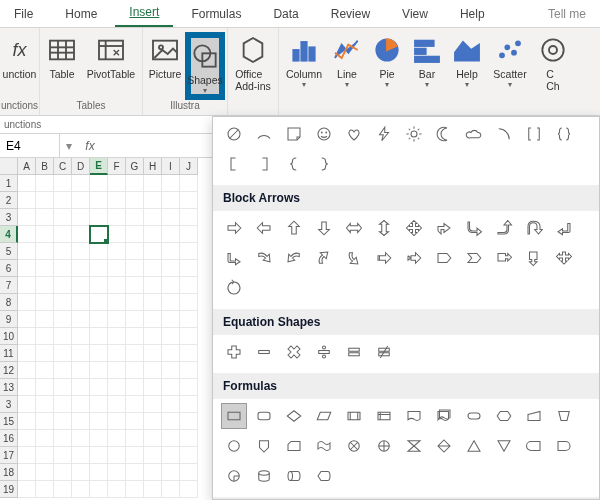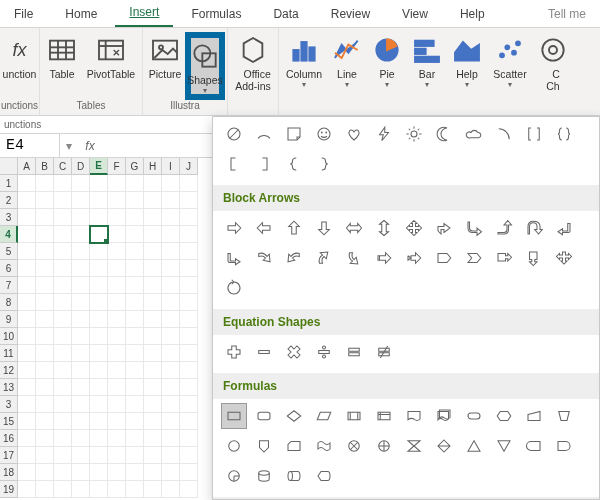--- a/index.html
+++ b/index.html
@@ -10,45 +10,45 @@
 .tab.active { color: #217346; border-bottom: 2px solid #217346; text-decoration: underline; }
 
 .ribbon { display: flex; height: 88px; border-bottom: 1px solid #d4d4d4; background: #f3f2f1; }
 .group { display: flex; flex-direction: column; align-items: center; padding: 4px 2px 2px 2px; border-right: 1px solid #e1e1e1; }
 .group-items { display: flex; flex: 1; align-items: flex-start; }
 .group-label { font-size: 10px; color: #666; text-align: center; padding-bottom: 2px; }
 .rbtn { display: flex; flex-direction: column; align-items: center; justify-content: flex-start; width: 46px; height: 68px; padding: 2px; cursor: pointer; }
 .rbtn.narrow { width: 40px; }
 .rbtn.active { background: #d0d0d0; border: 6px solid #0369a1; }
 .rbtn .ic { width: 32px; height: 32px; display: flex; align-items: center; justify-content: center; }
-.rbtn .lbl { font-size: 10.5px; text-align: right; line-height: 1.15; margin-top: 2px; color: #333; }
+.rbtn .lbl { font-size: 10.5px; text-align: left; line-height: 1.15; margin-top: 2px; color: #333; }
 .rbtn .caret { font-size: 8px; color: #666; }
 
 .fx-row { display: flex; height: 24px; border-bottom: 1px solid #d4d4d4; align-items: center; }
 .namebox { width: 60px; border-right: 1px solid #d4d4d4; padding: 0 6px; height: 100%; display: flex; align-items: center; }
-.namebox input { border: none; width: 100%; font-size: 15px; outline: none; font-family: Liberation Mono, monospace; }
+.namebox input { border: none; width: 100%; font-size: 12px; outline: none; }
 .fx-icon { width: 24px; display: flex; justify-content: center; color: #666; font-style: italic; }
 .fbar { flex: 1; }
 
 .infobar { height: 18px; border-bottom: 1px solid #d4d4d4; font-size: 10px; color: #666; padding-left: 4px; display: flex; align-items: center; }
 .fn-label { width: 60px; }
 
 .sheet-wrap { position: relative; height: calc(500px - 28px - 88px - 24px - 18px); }
 .sheet { display: grid; grid-template-columns: 18px repeat(10, 18px); grid-auto-rows: 17px; }
 .hd { background: #f0f0f0; border-right: 1px solid #ccc; border-bottom: 1px solid #ccc; font-size: 10px; display: flex; align-items: center; justify-content: center; color: #444; }
 .hd.sel { background: #d6e9d8; font-weight: bold; color: #217346; border-bottom: 2px solid #217346; }
 .rh { background: #f0f0f0; border-right: 1px solid #ccc; border-bottom: 1px solid #ccc; font-size: 10px; display: flex; align-items: center; justify-content: center; color: #444; }
 .rh.sel { background: #d6e9d8; font-weight: bold; color: #217346; border-right: 2px solid #217346; }
 .cell { border-right: 1px solid #e8e8e8; border-bottom: 1px solid #e8e8e8; position: relative; }
 .cell.active { outline: 2px solid #217346; outline-offset: -1px; z-index: 2; }
 .cell.active::after { content: ""; position: absolute; right: -2px; bottom: -2px; width: 5px; height: 5px; background: #217346; }
 
 .shapes-panel { position: absolute; left: 212px; top: 116px; width: 388px; height: 384px; background: #fff; border: 1px solid #c8c8c8; box-shadow: 0 4px 12px rgba(0,0,0,0.2); overflow-y: auto; }
 .sp-row { display: flex; flex-wrap: wrap; padding: 4px 8px 8px 8px; gap: 4px; }
-.sp-cat { font-size: 12px; font-weight: bold; padding: 6px 10px; background: #eeeeee; color: #4d7c0f; }
+.sp-cat { font-size: 12px; font-weight: bold; padding: 6px 10px; background: #eeeeee; color: #0f172a; }
 .shp { width: 26px; height: 26px; display: flex; align-items: center; justify-content: center; cursor: pointer; color: #555; }
 .shp.sel { background: #d0d0d0; border: 1px solid #999; }
 .shp svg { width: 18px; height: 18px; }
 
 svg { stroke: #666; stroke-width: 1.4; fill: none; }
 .rbtn svg { stroke: #505050; }
 .rbtn svg .accent { fill: #4472c4; stroke: #4472c4; }
 .rbtn svg .orange { fill: #ed7d31; stroke: #ed7d31; }
 </style>
 </head>

